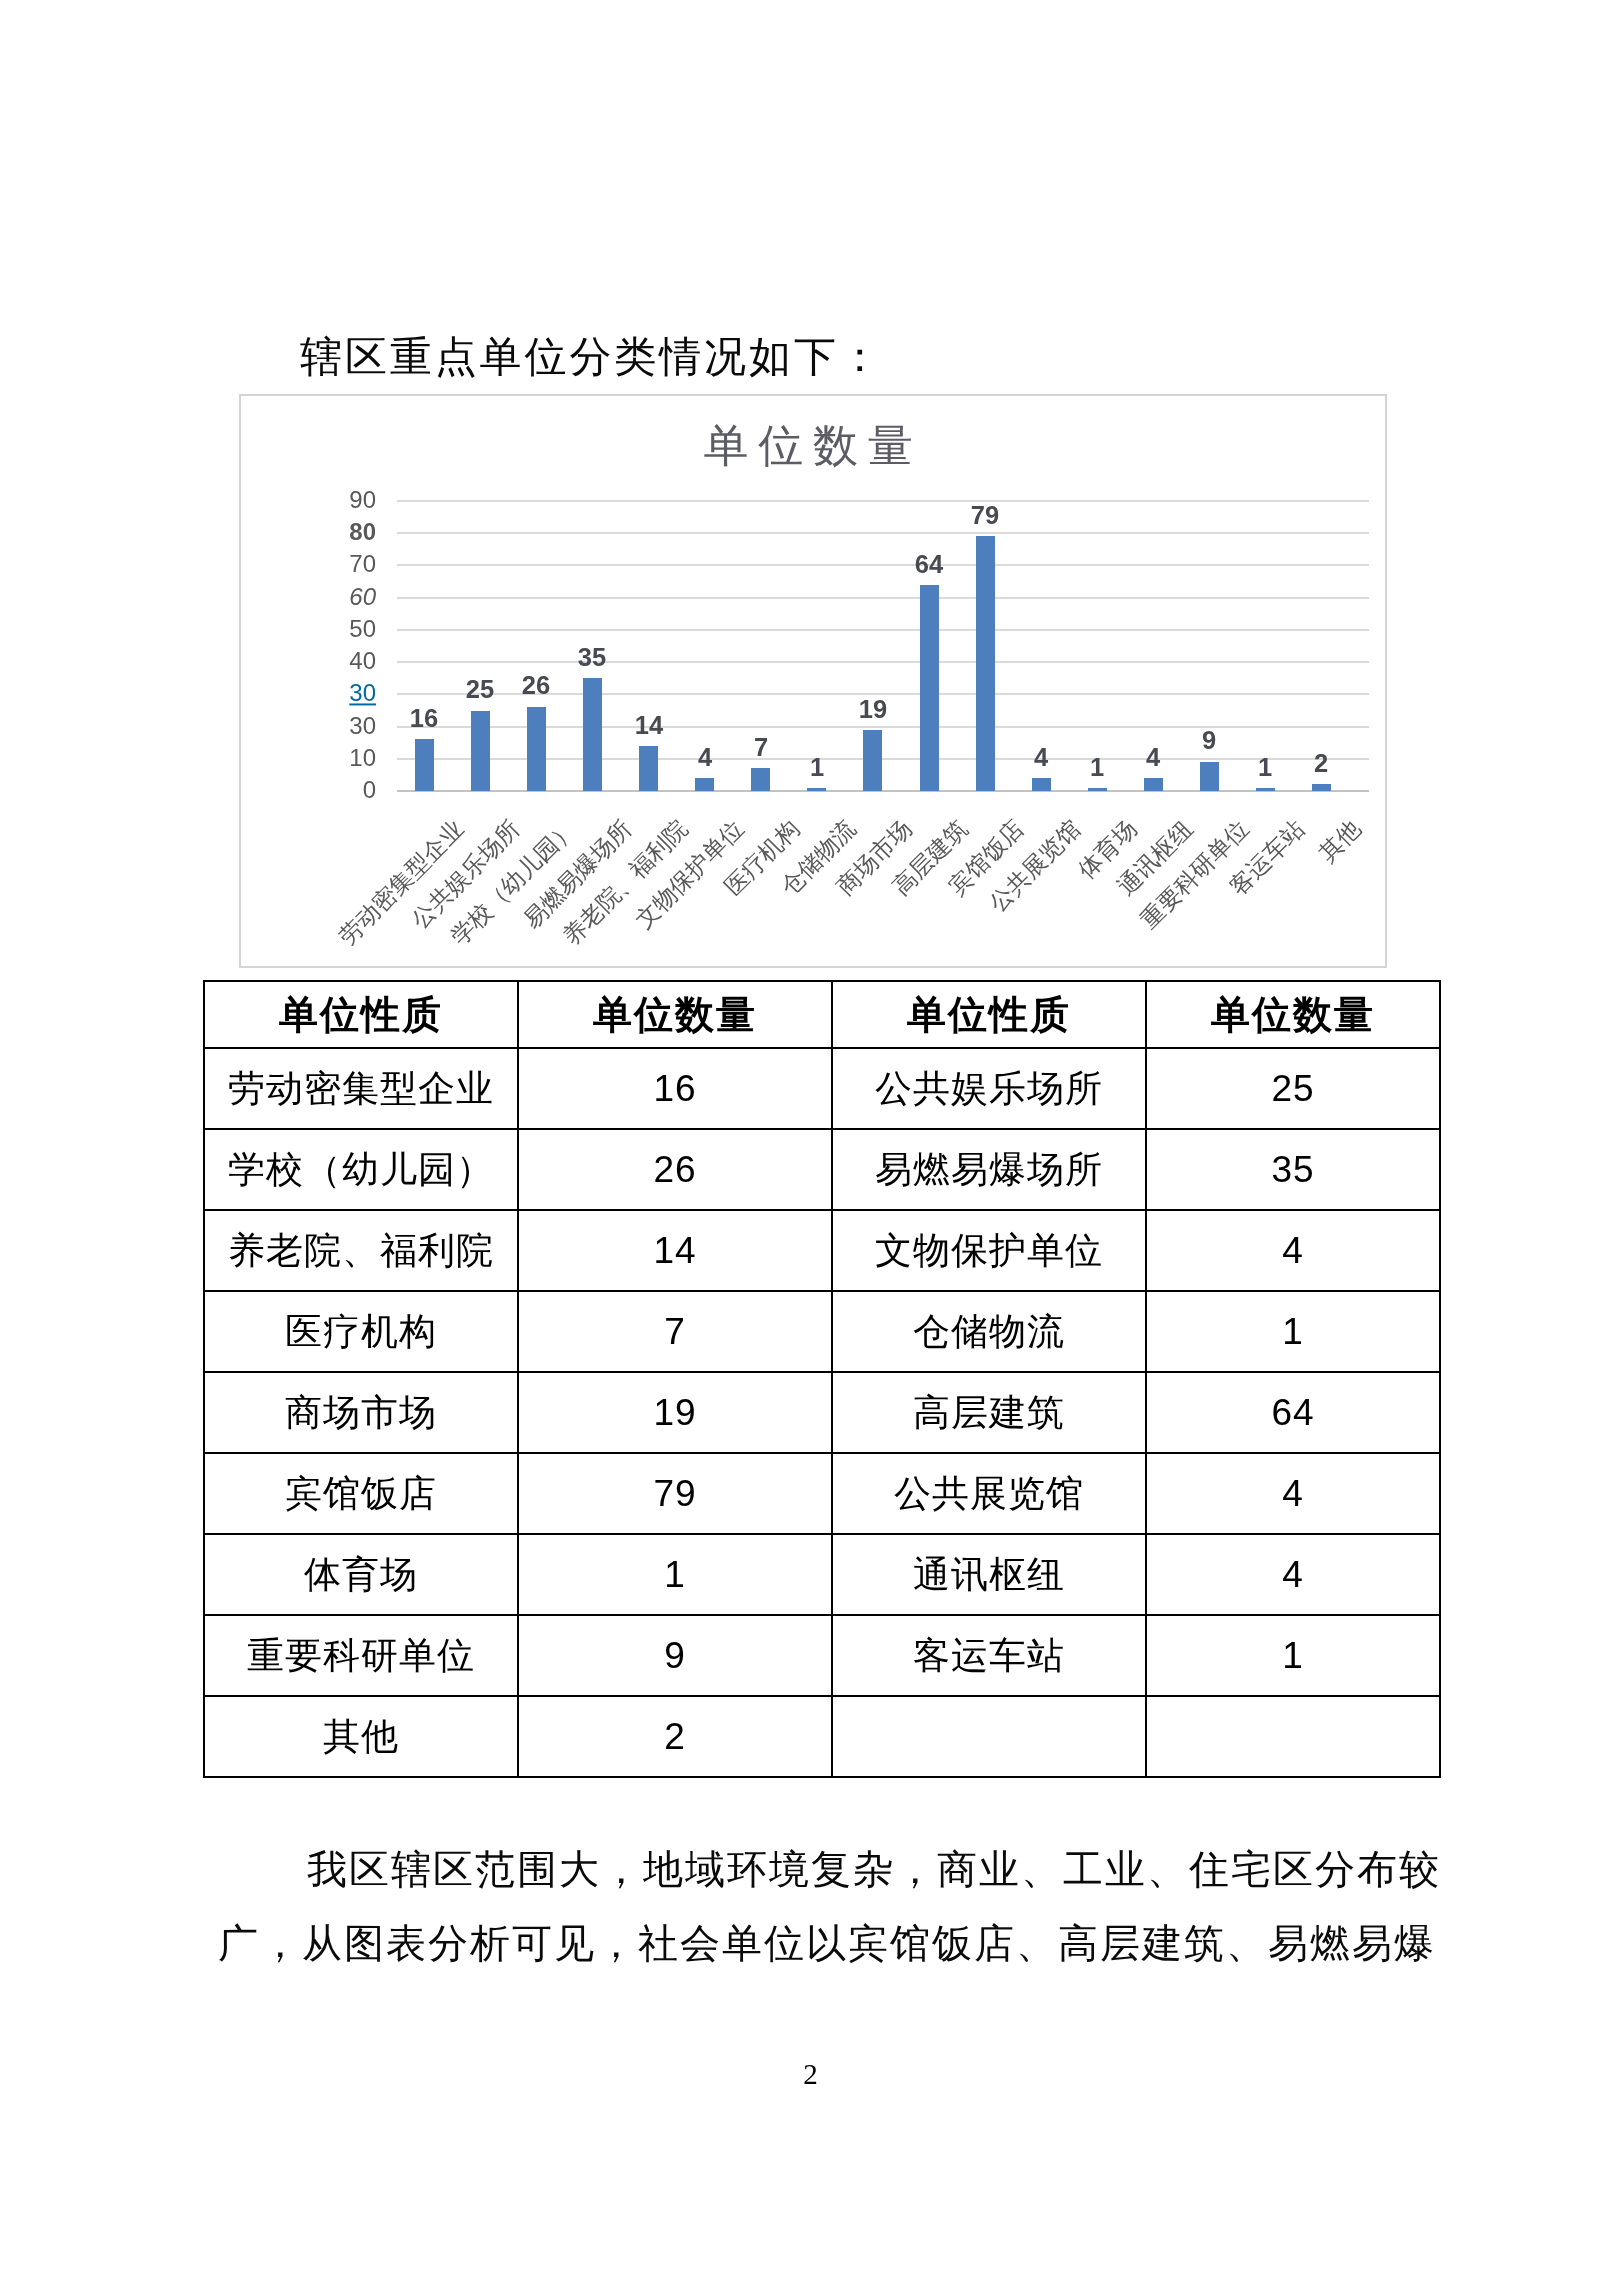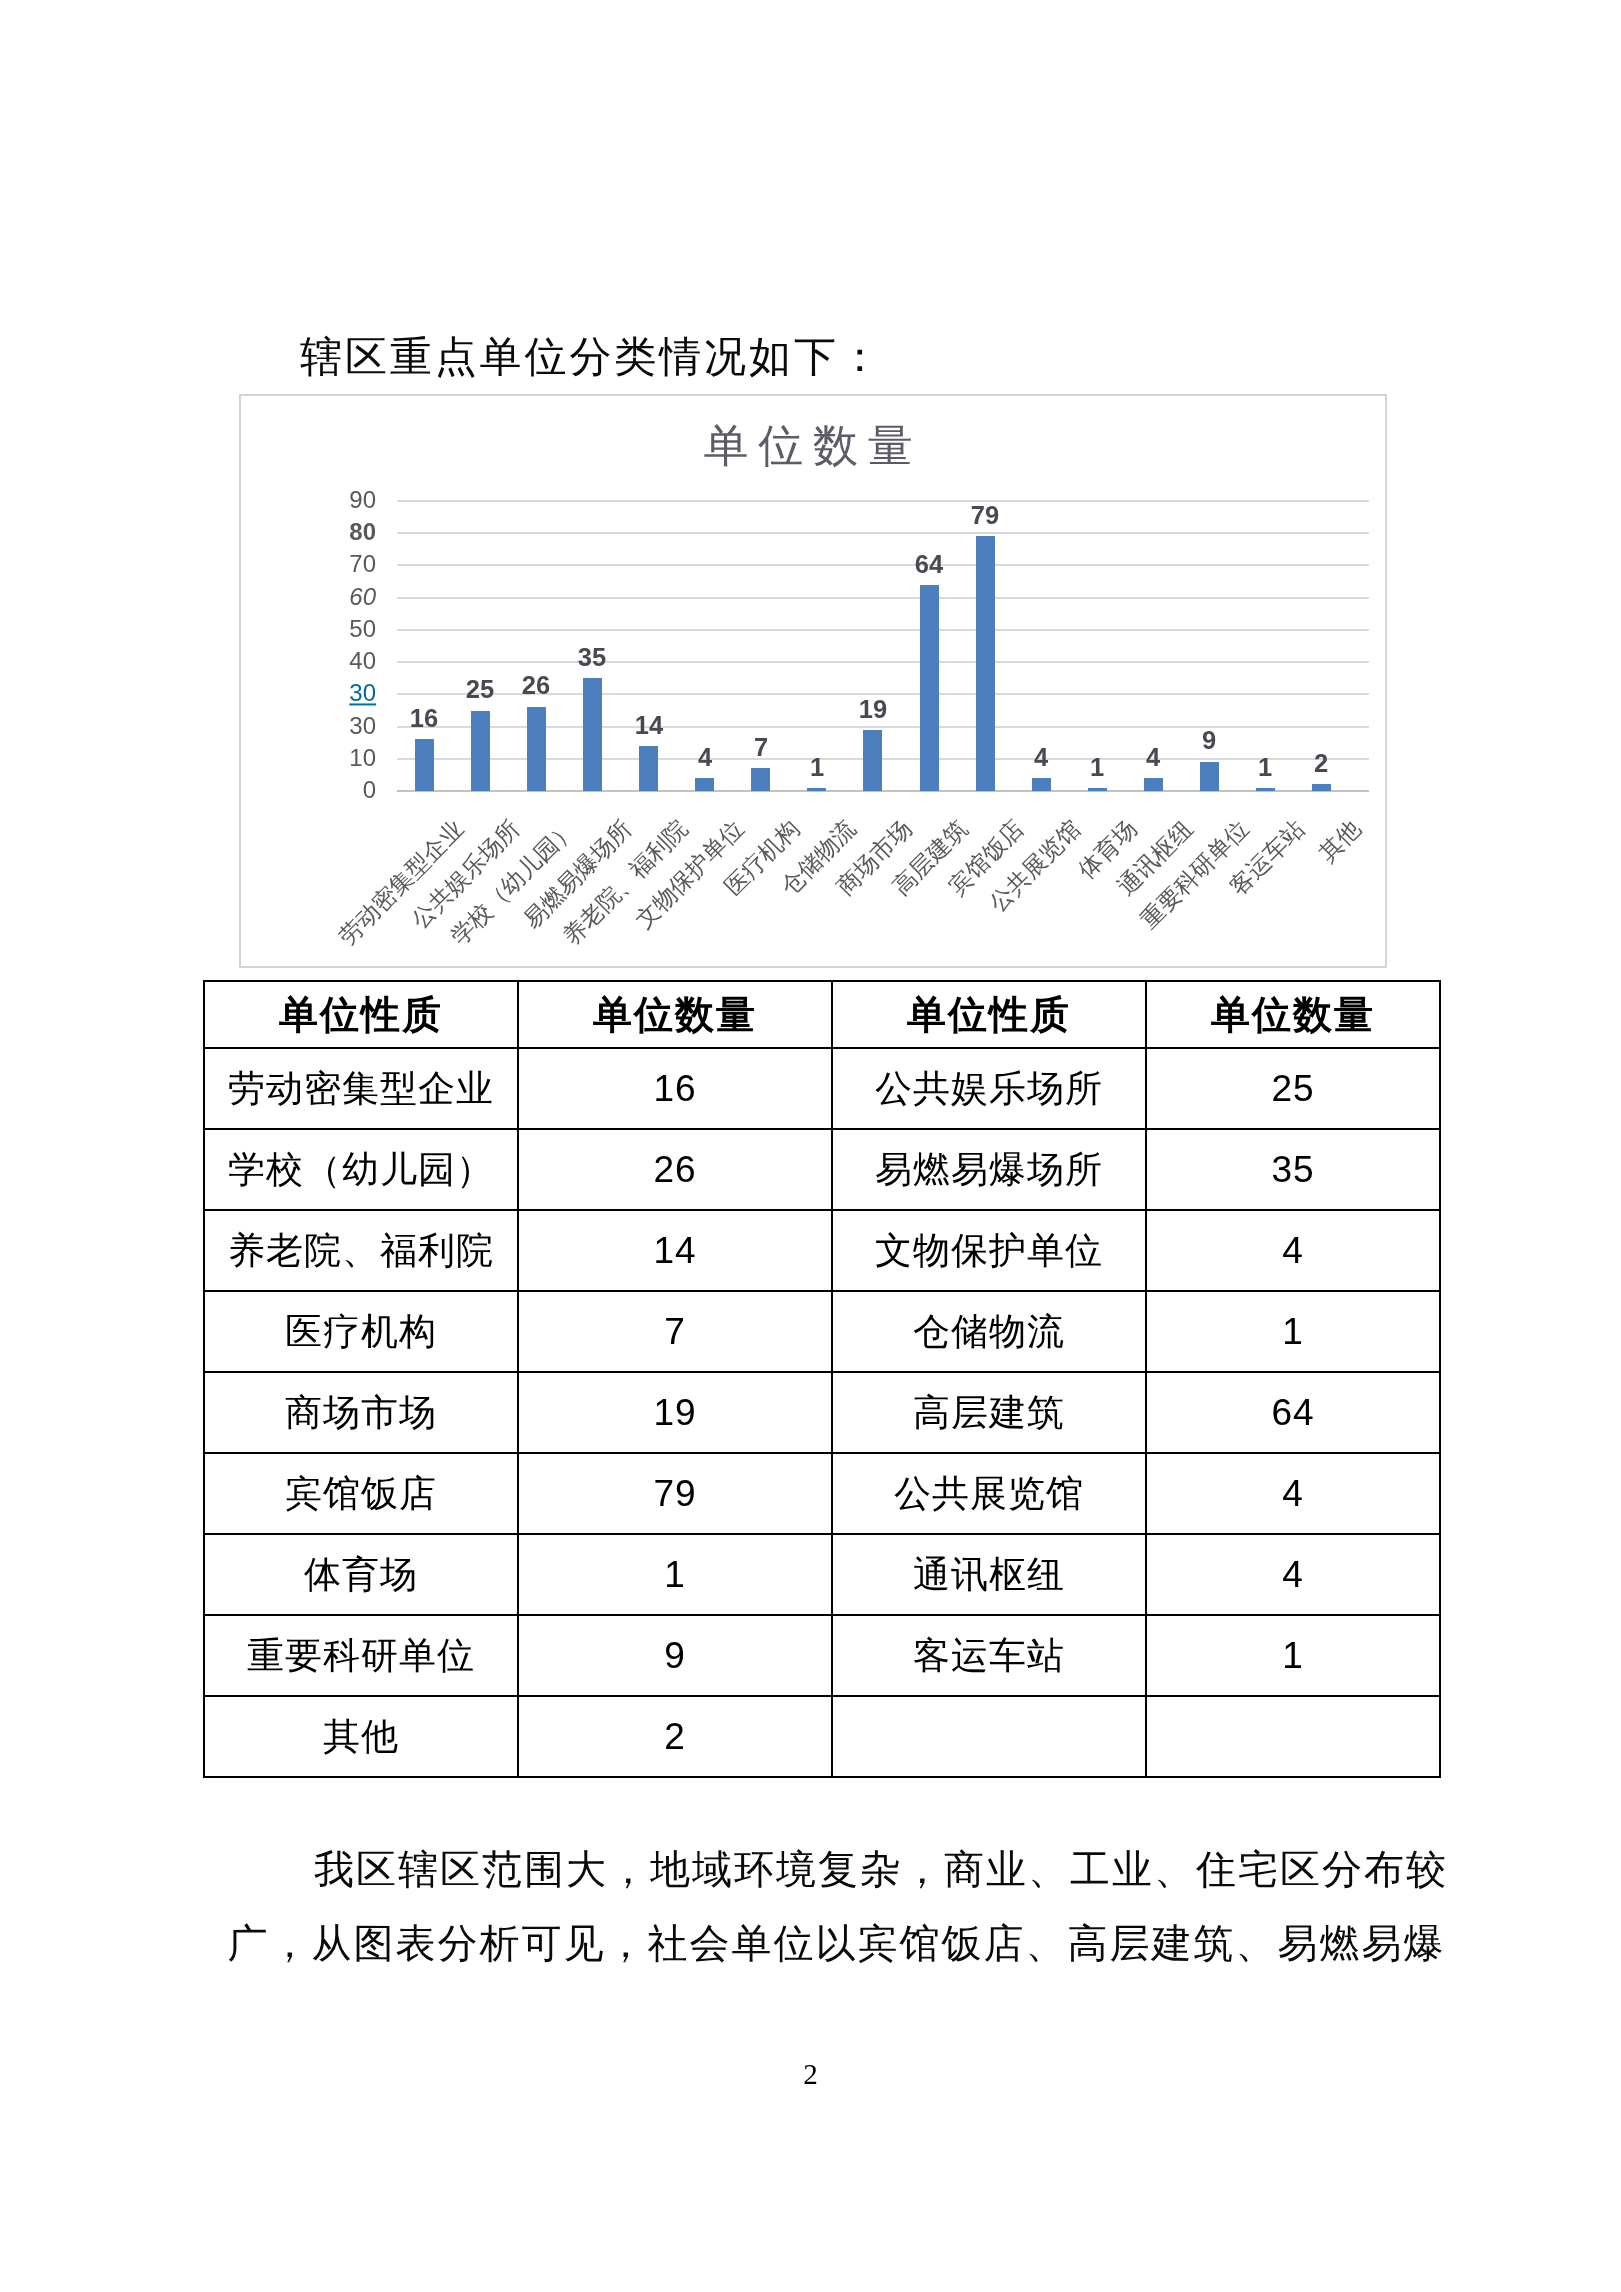--- a/index.html
+++ b/index.html
@@ -48,21 +48,21 @@
     overflow:hidden;white-space:nowrap;
   }
   table.units th{height:63px;font-size:39px;font-weight:700;letter-spacing:2px;}
   table.units td{height:77px;font-size:37px;font-weight:400;letter-spacing:1px;}
   
   .para{
     position:absolute;left:218px;top:1832px;width:1237px;
     font-size:40px;letter-spacing:2px;line-height:74px;color:#0a0a0a;
   }
   .para .indent{text-indent:89px;}
-  .para div{white-space:nowrap;text-align:center;}
+  .para div{white-space:nowrap;}
   
   .page-num{
     position:absolute;left:0;top:2058px;width:100%;text-align:center;
     font-family:"Liberation Serif","DejaVu Serif",serif;
     font-size:29px;color:#000;
   }
 </style>
 </head>
 <body>
 

